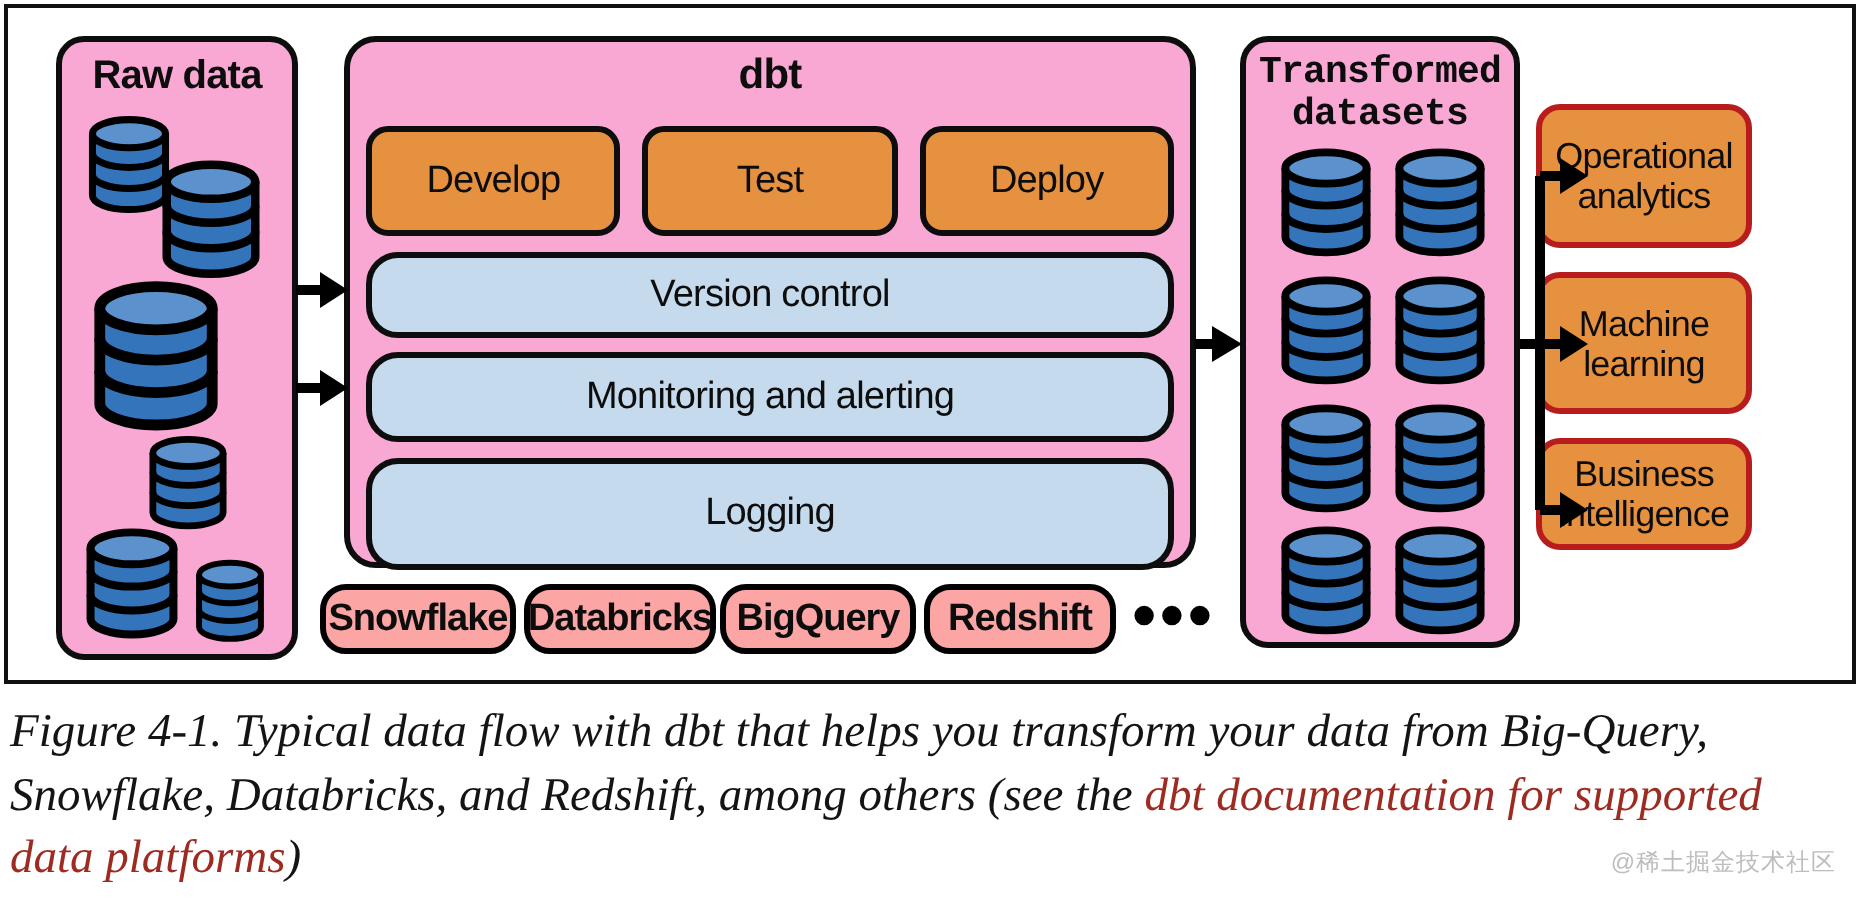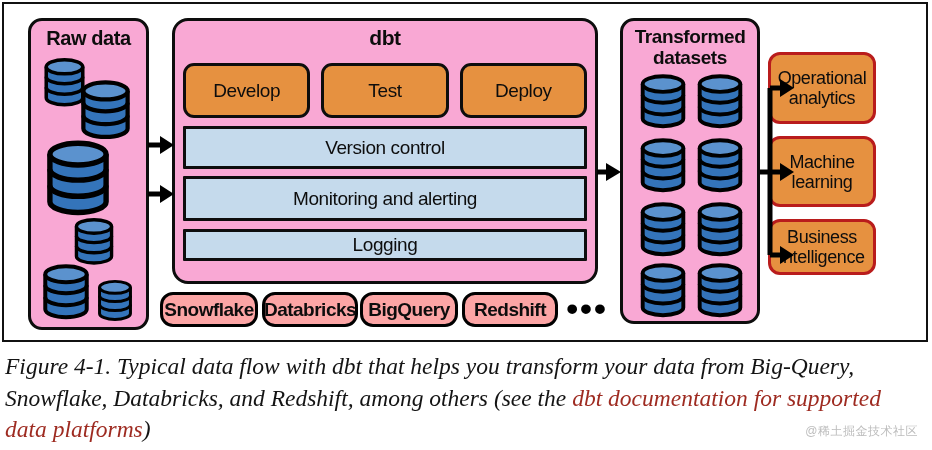--- a/index.html
+++ b/index.html
@@ -27,21 +27,21 @@
     position:absolute; left:8px; right:8px; top:42px;
     display:flex; gap:11px; height:55px;
   }
   .action-btn {
     flex:1; background:#E69140; border:3px solid #0d0d0d; border-radius:11px;
     display:flex; align-items:center; justify-content:center;
     font-size:19px; letter-spacing:-0.4px;
   }
   .layer-bar {
     position:absolute; left:8px; right:8px; height:44px;
-    background:#C5DAEC; border:3px solid #0d0d0d; border-radius:1px;
+    background:#C5DAEC; border:3px solid #0d0d0d; border-radius:16px;
     display:flex; align-items:center; justify-content:center;
     font-size:19px; letter-spacing:-0.4px;
   }
   
   .pill {
     position:absolute; top:292px; height:35px;
     background:#fca5a5; border:3px solid #000000; border-radius:13px;
     display:flex; align-items:center; justify-content:center;
     font-weight:bold; font-size:19px; letter-spacing:-0.5px;
   }
@@ -111,31 +111,31 @@
 
   <div class="roundbox" style="left:172px; top:18px; width:426px; height:266px; border-radius:16px;">
     <div class="boxtitle" style="font-size:21px;">dbt</div>
     <div class="actions-row">
       <div class="action-btn">Develop</div>
       <div class="action-btn">Test</div>
       <div class="action-btn">Deploy</div>
     </div>
     <div class="layer-bar" style="top:105px; height:43px;">Version control</div>
     <div class="layer-bar" style="top:155px; height:45px;">Monitoring and alerting</div>
-    <div class="layer-bar" style="top:208px; height:32px;">Logging</div>
+    <div class="layer-bar" style="top:208px; height:56px;">Logging</div>
   </div>
 
   <div class="pill" style="left:160px; width:98px;">Snowflake</div>
   <div class="pill" style="left:262px; width:96px;">Databricks</div>
   <div class="pill" style="left:360px; width:98px;">BigQuery</div>
   <div class="pill" style="left:462px; width:96px;">Redshift</div>
   <div class="dots">•••</div>
 
   <div class="roundbox" style="left:620px; top:18px; width:140px; height:306px;">
-    <div class="boxtitle" style="font-size:19px; line-height:21px; padding:5px 4px 0;">Transformed datasets</div>
+    <div class="boxtitle" style="font-size:19px; line-height:21px; padding:5px 4px 0;font-family:Liberation Mono, monospace;">Transformed datasets</div>
     <svg class="cyl" style="left:15px; top:52px;" width="50" height="58">
         <use href="#db"></use>
       </svg>
     <svg class="cyl" style="left:72px; top:52px;" width="50" height="58">
         <use href="#db"></use>
       </svg>
     <svg class="cyl" style="left:15px; top:116px;" width="50" height="58">
         <use href="#db"></use>
       </svg>
     <svg class="cyl" style="left:72px; top:116px;" width="50" height="58">

